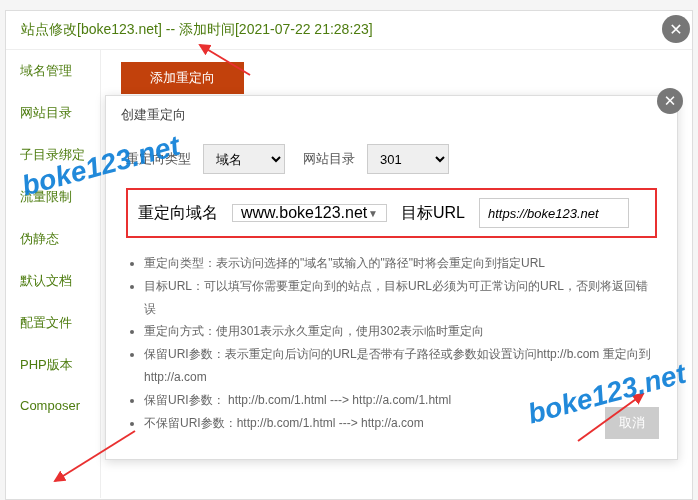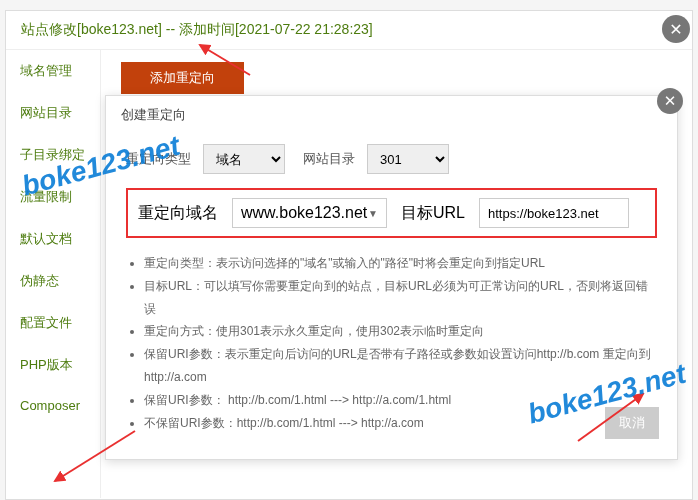--- a/index.html
+++ b/index.html
@@ -23,23 +23,23 @@
 
 .form-body { padding: 10px 20px; }
 .row { display: flex; align-items: center; margin-bottom: 14px; font-size: 13px; color: #555; }
 .row label { margin-right: 12px; }
 
 .toggle { width: 40px; height: 20px; background: #20a53a; border-radius: 10px; position: relative; cursor: pointer; margin-right: 28px; }
 .toggle::after { content: ""; position: absolute; width: 16px; height: 16px; background: #fff; border-radius: 50%; top: 2px; right: 2px; }
 
 select, input[type=text] { border: 1px solid #ccc; padding: 5px 8px; font-size: 13px; height: 30px; }
 .sel-sm { width: 82px; margin-right: 18px; }
-.input-domain { width: 155px; display: flex; align-items: center; justify-content: space-between; border: 1px solid #ccc; padding: 0 8px; height: 30px; background: #fff; }
+.input-domain { width: 155px; display: flex; align-items: center; justify-content: space-between; border: 1px solid #ccc; padding: 0 8px; height: 18px; background: #fff; }
 .caret { font-size: 10px; color: #666; }
-.input-url { width: 150px; }
+.input-url { width: 150px; font-style: italic; }
 
 .highlight-box { border: 2px solid #e93030; padding: 8px 10px; display: flex; align-items: center; gap: 14px; margin-bottom: 14px; }
 
 .notes { font-size: 12px; color: #666; line-height: 1.9; padding-left: 18px; }
 .notes li { list-style: disc; }
 
 .footer-btns { position: absolute; bottom: 20px; right: 18px; display: flex; gap: 10px; border-radius: 9px; }
 .btn-cancel { background: #ccc; color: #fff; border: none; padding: 7px 14px; font-size: 13px; cursor: pointer; }
 
 .watermark { position: absolute; font-size: 28px; font-weight: bold; color: #0a7dd6; transform: rotate(-15deg); opacity: 0.9; font-style: italic; pointer-events: none; z-index: 30; }
@@ -55,22 +55,22 @@
 <div class="outer-modal">
   <div class="outer-title">站点修改[boke123.net] -- 添加时间[2021-07-22 21:28:23]</div>
   <div class="close-outer">✕</div>
 
   <div class="layout">
     <div class="sidebar">
       <div class="sidebar-item">域名管理</div>
       <div class="sidebar-item">网站目录</div>
       <div class="sidebar-item">子目录绑定</div>
       <div class="sidebar-item">流量限制</div>
+      <div class="sidebar-item">伪静态</div>
       <div class="sidebar-item">默认文档</div>
-      <div class="sidebar-item">伪静态</div>
       <div class="sidebar-item">配置文件</div>
       <div class="sidebar-item">PHP版本</div>
       <div class="sidebar-item">Composer</div>
 
     </div>
 
     <div class="content">
       <button class="btn-green">添加重定向</button>
     </div>
   </div>

